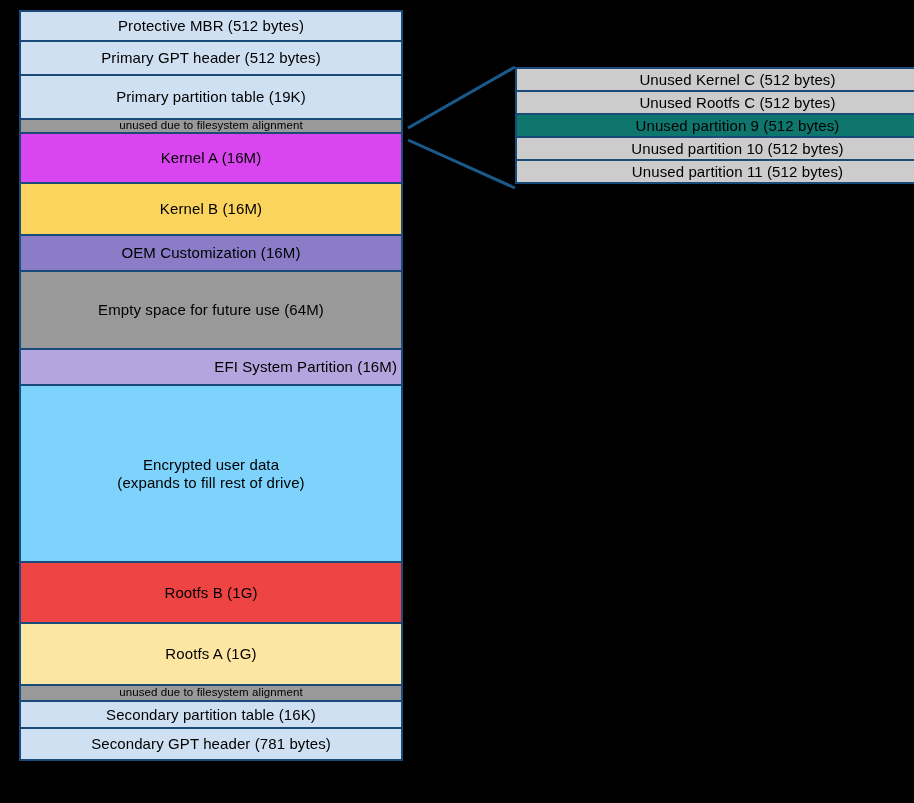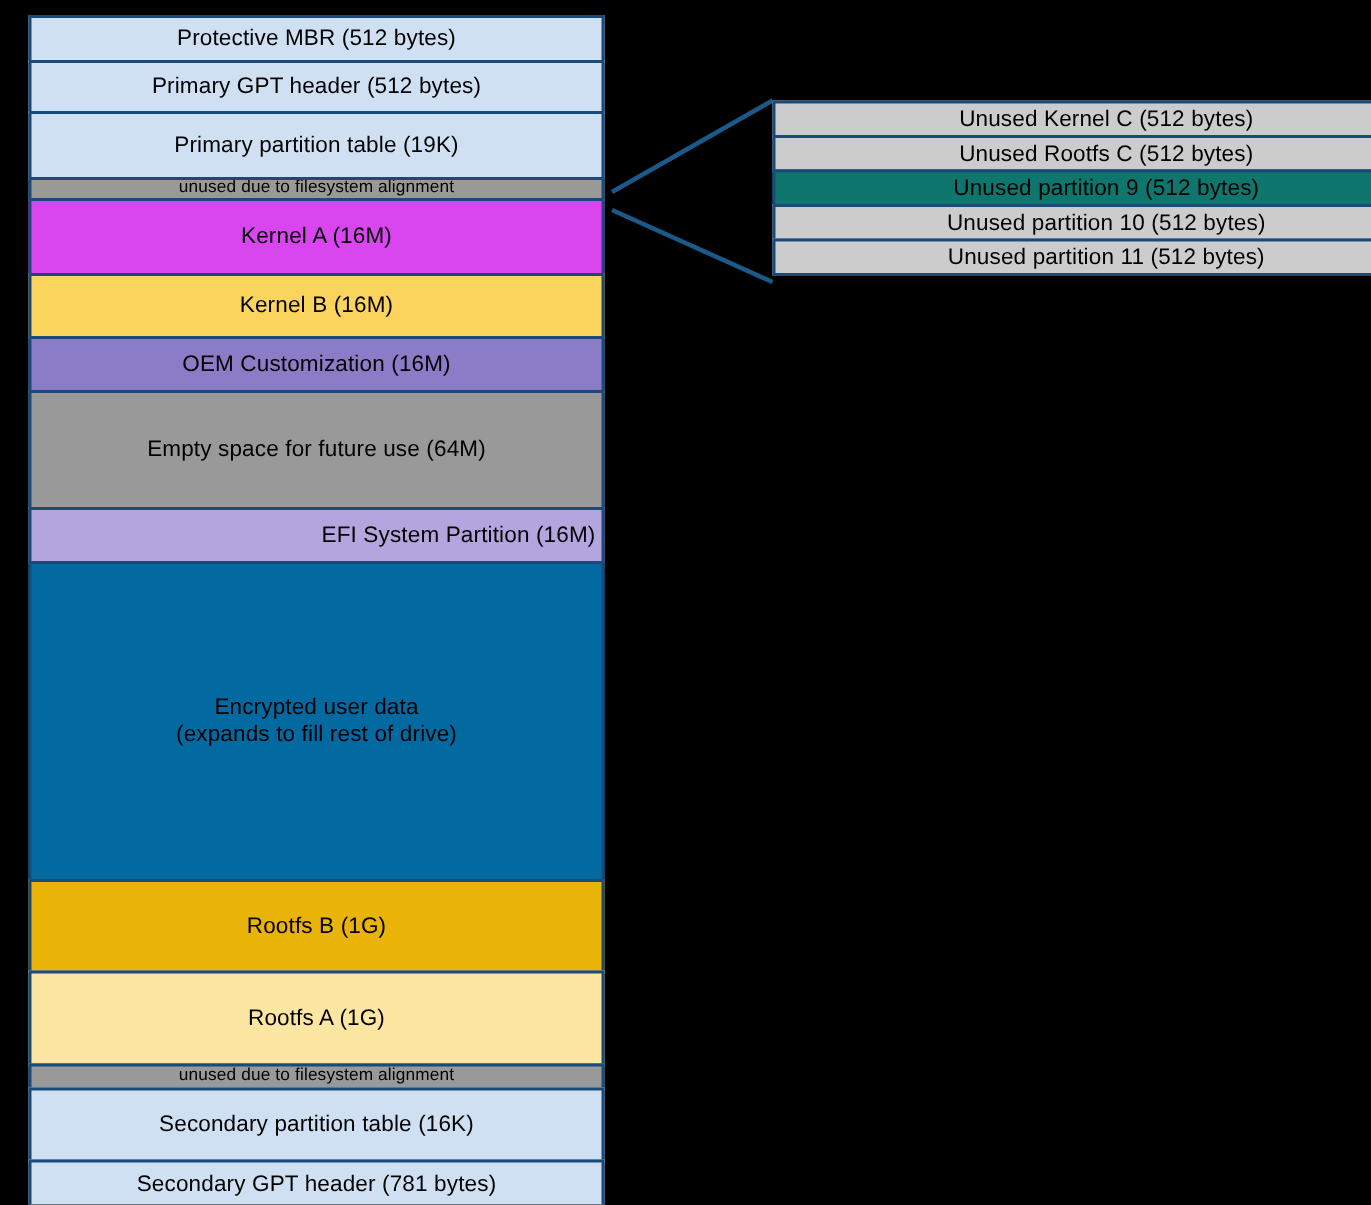--- a/index.html
+++ b/index.html
@@ -110,46 +110,46 @@
       </div>
       <div class="disk-block" style="background: rgb(207, 224, 243); height: 46px;">
         <span class="block-label">Primary partition table (19K)</span>
       </div>
       <div class="disk-block alignment" style="background: rgb(153, 153, 153); height: 16px;">
         <span class="block-label">unused due to filesystem alignment</span>
       </div>
       <div class="disk-block" style="background: #d946ef; height: 52px;">
         <span class="block-label">Kernel A (16M)</span>
       </div>
-      <div class="disk-block" style="background: rgb(251, 212, 94); height: 44px;">
+      <div class="disk-block" style="background: rgb(251, 212, 94); height: 54px;">
         <span class="block-label">Kernel B (16M)</span>
       </div>
       <div class="disk-block" style="background: rgb(138, 124, 199); height: 38px;">
         <span class="block-label">OEM Customization (16M)</span>
       </div>
       <div class="disk-block" style="background: rgb(153, 153, 153); height: 80px;">
         <span class="block-label">Empty space for future use (64M)</span>
       </div>
       <div class="disk-block" style="background: rgb(180, 165, 222); height: 38px; justify-content: flex-end;">
         <span class="block-label">EFI System Partition (16M)</span>
       </div>
-      <div class="disk-block" style="background: #0369a1; height: 214px;">
+      <div class="disk-block" style="background: #7dd3fc; height: 179px;">
         <span class="block-label">Encrypted user data
 (expands to fill rest of drive)</span>
       </div>
-      <div class="disk-block" style="background: #eab308; height: 63px;">
+      <div class="disk-block" style="background: #ef4444; height: 63px;">
         <span class="block-label">Rootfs B (1G)</span>
       </div>
       <div class="disk-block" style="background: rgb(252, 230, 162); height: 64px;">
         <span class="block-label">Rootfs A (1G)</span>
       </div>
       <div class="disk-block alignment" style="background: rgb(153, 153, 153); height: 18px;">
         <span class="block-label">unused due to filesystem alignment</span>
       </div>
-      <div class="disk-block" style="background: rgb(207, 224, 243); height: 50px;">
+      <div class="disk-block" style="background: rgb(207, 224, 243); height: 29px;">
         <span class="block-label">Secondary partition table (16K)</span>
       </div>
       <div class="disk-block" style="background: rgb(207, 224, 243); height: 34px;">
         <span class="block-label">Secondary GPT header (781 bytes)</span>
       </div>
     </div>
 
   <svg id="connector-svg" viewBox="0 0 130 145" width="130" height="145">
     <line x1="10" y1="73" x2="117" y2="12" stroke="#1a5a8a" stroke-width="3"></line>
     <line x1="10" y1="85" x2="117" y2="133" stroke="#1a5a8a" stroke-width="3"></line>

